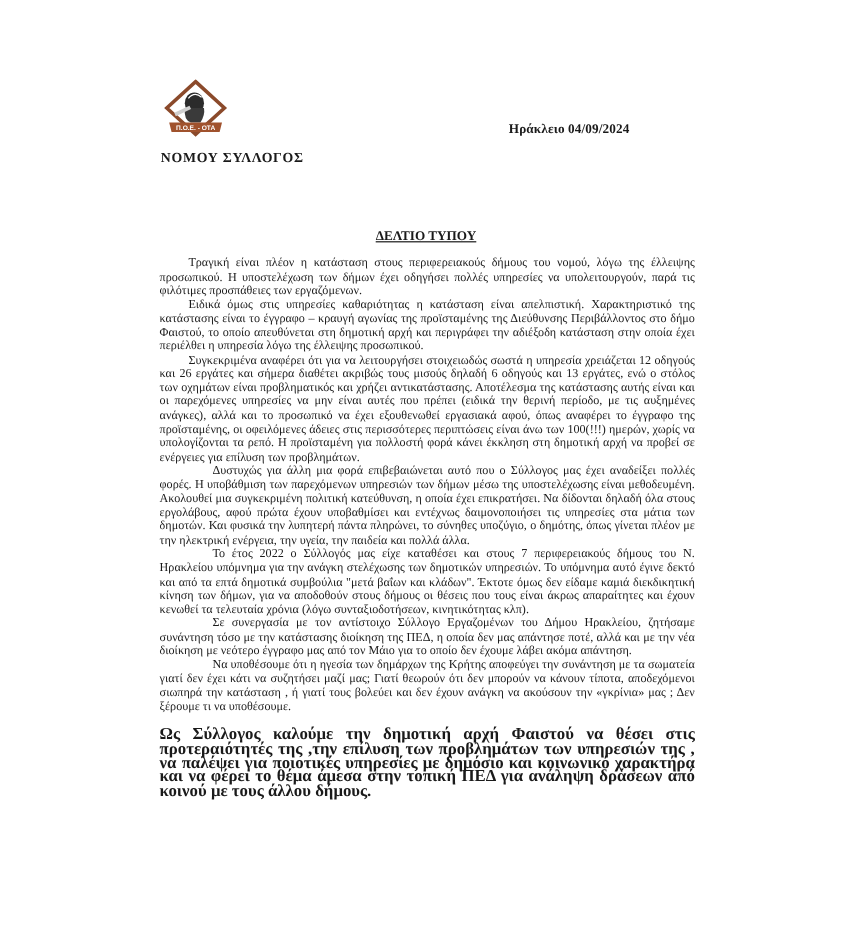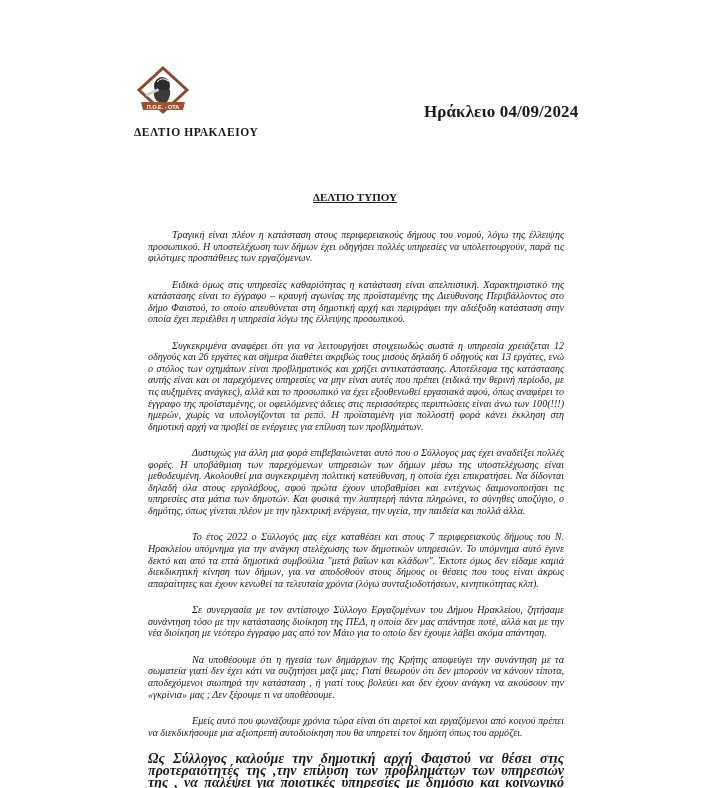--- a/index.html
+++ b/index.html
@@ -1,23 +1,23 @@
 <!DOCTYPE html>
 <html><head>
 <meta charset="utf-8">
 <style>
   html, body { margin: 0; padding: 0; background: #ffffff; }
   body { width: 713px; height: 788px; position: relative; overflow: hidden;
          font-family: "Liberation Serif", "DejaVu Serif", serif; color: #1a1a1a; }
   .logo { position: absolute; left: 135px; top: 66px; width: 56px; height: 52px; }
-  .date { position: absolute; left: 424px; top: 102px; font-size: 17px; font-weight: bold; letter-spacing: 0.1px; }
+  .date { position: absolute; left: 424px; top: 102px; font-size: 11px; font-weight: bold; letter-spacing: 0.1px; }
   .org { position: absolute; left: 134px; top: 125px; font-size: 11.5px; font-weight: bold; line-height: 14px; letter-spacing: 0.6px; }
   .title { position: absolute; left: 0; width: 710px; top: 191px; text-align: center; font-size: 11px; font-weight: bold; text-decoration: underline; }
   .body { position: absolute; left: 133px; top: 214px; width: 446px; font-size: 10.1px; line-height: 11.55px; text-align: justify; }
-  .body p { margin: 15px; text-indent: 24px; font-style: italic; }
+  .body p { margin: 0; text-indent: 24px; }
   .body p.deep { text-indent: 44px; }
   .body p.call { margin-top: 12px; text-indent: 0; font-weight: bold; font-size: 14px; line-height: 11.8px; }
 </style>
 </head>
 <body>
 
 <div class="logo">
   <svg width="56" height="52" viewBox="0 0 56 52">
     <polygon points="28,2 52,24 28,46 4,24" fill="#ffffff" stroke="#8b4a2b" stroke-width="3"></polygon>
     <ellipse cx="27" cy="20" rx="8" ry="9" fill="#2b2b2b"></ellipse>
@@ -25,28 +25,27 @@
     <path d="M22,16 Q27,10 33,15" stroke="#ffffff" stroke-width="1" fill="none"></path>
     <rect x="10" y="25" width="14" height="3" fill="#cfcfcf" transform="rotate(-25 17 26)"></rect>
     <path d="M6,36 L50,36 L48,44 L8,44 Z" fill="#a0522d"></path>
     <text x="28" y="42.5" font-size="5.5" fill="#ffffff" text-anchor="middle" font-weight="bold" font-family="Liberation Sans, sans-serif">Π.Ο.Ε. - ΟΤΑ</text>
   </svg>
 </div>
 
 <div class="date">Ηράκλειο  04/09/2024</div>
 
 <div class="org">
-  <div>ΔΕΛΤΙΟ  ΗΡΑΚΛΕΙΟΥ</div>
+  <div>ΝΟΜΟΥ  ΣΥΛΛΟΓΟΣ</div>
 </div>
 
 <div class="title">ΔΕΛΤΙΟ ΤΥΠΟΥ</div>
 
 <div class="body">
   <p>Τραγική είναι πλέον η κατάσταση στους περιφερειακούς δήμους του νομού, λόγω της έλλειψης προσωπικού. Η υποστελέχωση των δήμων έχει οδηγήσει πολλές υπηρεσίες να υπολειτουργούν, παρά τις φιλότιμες προσπάθειες των εργαζόμενων.</p>
   <p>Ειδικά όμως στις υπηρεσίες καθαριότητας η κατάσταση είναι απελπιστική. Χαρακτηριστικό της κατάστασης είναι το έγγραφο – κραυγή αγωνίας της προϊσταμένης της Διεύθυνσης Περιβάλλοντος στο δήμο Φαιστού, το οποίο απευθύνεται στη δημοτική αρχή και περιγράφει την αδιέξοδη κατάσταση στην οποία έχει περιέλθει η υπηρεσία λόγω της έλλειψης προσωπικού.</p>
   <p>Συγκεκριμένα αναφέρει ότι για να λειτουργήσει στοιχειωδώς σωστά η υπηρεσία χρειάζεται 12 οδηγούς και 26 εργάτες και σήμερα διαθέτει ακριβώς τους μισούς  δηλαδή 6 οδηγούς και 13 εργάτες, ενώ ο στόλος των οχημάτων είναι προβληματικός και χρήζει αντικατάστασης. Αποτέλεσμα της κατάστασης αυτής είναι και οι παρεχόμενες υπηρεσίες να μην είναι αυτές που πρέπει (ειδικά την θερινή περίοδο, με τις αυξημένες ανάγκες), αλλά και το προσωπικό να έχει εξουθενωθεί εργασιακά  αφού, όπως αναφέρει το έγγραφο της προϊσταμένης, οι οφειλόμενες άδειες στις περισσότερες περιπτώσεις είναι άνω των 100(!!!) ημερών,  χωρίς να υπολογίζονται τα ρεπό. Η προϊσταμένη για πολλοστή φορά κάνει έκκληση στη δημοτική αρχή να προβεί σε ενέργειες για επίλυση των προβλημάτων.</p>
   <p class="deep">Δυστυχώς για άλλη μια φορά επιβεβαιώνεται αυτό που ο Σύλλογος μας έχει αναδείξει πολλές φορές. Η υποβάθμιση των παρεχόμενων υπηρεσιών των δήμων μέσω της υποστελέχωσης είναι μεθοδευμένη. Ακολουθεί μια συγκεκριμένη   πολιτική κατεύθυνση, η οποία  έχει επικρατήσει. Να δίδονται δηλαδή  όλα στους εργολάβους, αφού πρώτα έχουν υποβαθμίσει και εντέχνως δαιμονοποιήσει τις υπηρεσίες στα μάτια των δημοτών. Και φυσικά την λυπητερή πάντα πληρώνει, το σύνηθες υποζύγιο, ο δημότης, όπως γίνεται πλέον με την ηλεκτρική ενέργεια, την υγεία, την παιδεία και πολλά άλλα.</p>
   <p class="deep">Το έτος 2022 ο Σύλλογός μας είχε καταθέσει και στους 7 περιφερειακούς δήμους του Ν. Ηρακλείου υπόμνημα για την ανάγκη στελέχωσης των δημοτικών υπηρεσιών. Το υπόμνημα αυτό έγινε δεκτό και από τα επτά δημοτικά συμβούλια "μετά βαΐων και κλάδων". Έκτοτε όμως δεν είδαμε καμιά διεκδικητική κίνηση των δήμων, για να αποδοθούν στους δήμους οι θέσεις που τους είναι άκρως απαραίτητες και έχουν κενωθεί τα τελευταία χρόνια (λόγω συνταξιοδοτήσεων, κινητικότητας κλπ).</p>
   <p class="deep">Σε συνεργασία με τον αντίστοιχο Σύλλογο Εργαζομένων του Δήμου Ηρακλείου, ζητήσαμε συνάντηση τόσο με την κατάστασης διοίκηση της ΠΕΔ, η οποία δεν μας απάντησε ποτέ, αλλά και με την νέα διοίκηση  με  νεότερο έγγραφο μας από τον Μάιο για το οποίο δεν έχουμε λάβει ακόμα απάντηση.</p>
   <p class="deep">Να υποθέσουμε ότι η ηγεσία των δημάρχων της Κρήτης αποφεύγει την συνάντηση με τα σωματεία γιατί δεν έχει κάτι να συζητήσει μαζί μας; Γιατί θεωρούν ότι  δεν μπορούν να κάνουν τίποτα, αποδεχόμενοι  σιωπηρά την κατάσταση ,  ή  γιατί τους  βολεύει και δεν έχουν ανάγκη να ακούσουν την «γκρίνια» μας ; Δεν ξέρουμε τι να υποθέσουμε.</p>
-  <p class="deep">Εμείς αυτό που φωνάζουμε χρόνια τώρα είναι ότι αιρετοί και εργαζόμενοι από κοινού πρέπει να διεκδικήσουμε μια αξιοπρεπή  αυτοδιοίκηση που θα υπηρετεί τον δημότη όπως του αρμόζει.</p>
   <p class="call">Ως Σύλλογος καλούμε την δημοτική αρχή Φαιστού να θέσει στις προτεραιότητές της ,την επίλυση των προβλημάτων των υπηρεσιών της  , να παλέψει για ποιοτικές υπηρεσίες με δημόσιο και κοινωνικό χαρακτήρα και να φέρει το θέμα άμεσα στην τοπική ΠΕΔ για ανάληψη δράσεων από κοινού με τους άλλου δήμους.</p>
 </div>
 
 </body></html>

